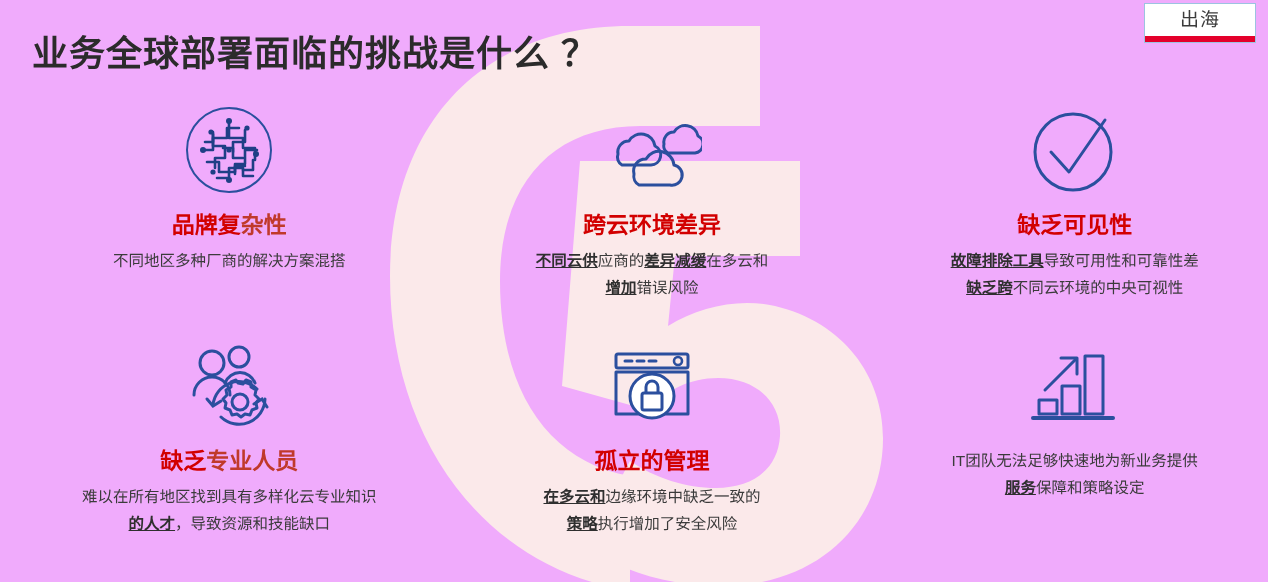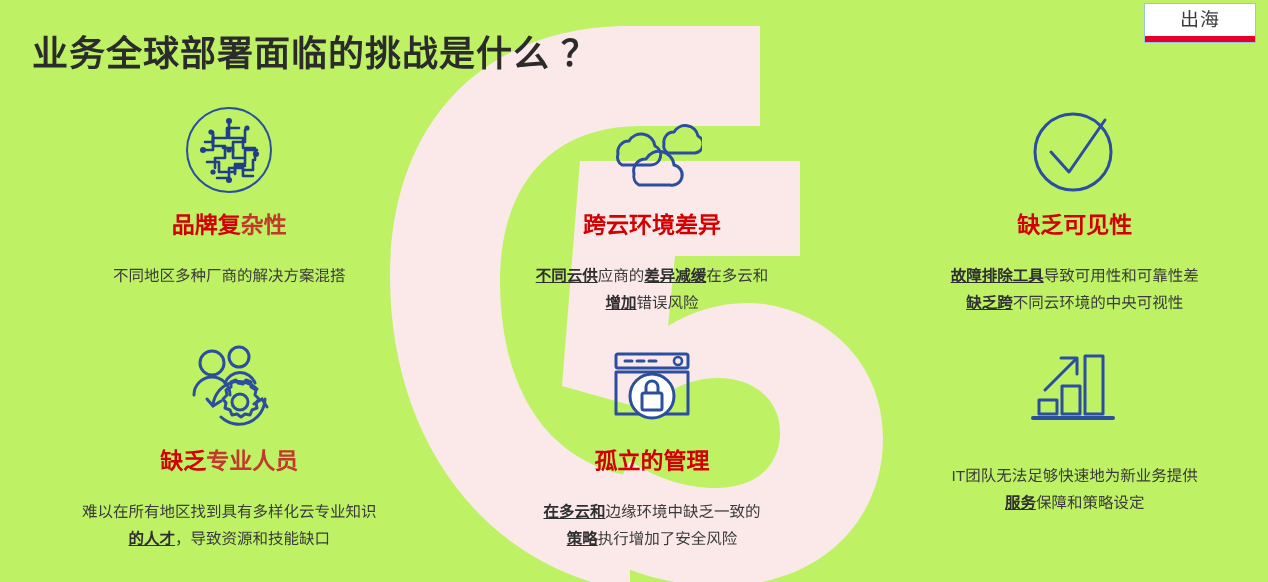--- a/index.html
+++ b/index.html
@@ -10,21 +10,21 @@
   }
   body {
     font-family: "Liberation Sans", "DejaVu Sans", sans-serif;
     -webkit-font-smoothing: antialiased;
   }
 
   .slide {
     position: relative;
     width: 1268px;
     height: 582px;
-    background: #bef264;
+    background: #f0abfc;
     overflow: hidden;
   }
 
   
   .watermark {
     position: absolute;
     left: 330px;
     top: 6px;
     width: 620px;
     height: 600px;
@@ -103,21 +103,21 @@
   .card-heading {
     margin: 10px 0 0 0;
     font-size: 23px;
     font-weight: bold;
     line-height: 1.15;
     white-space: nowrap;
   }
   .card-heading .hl { color: #d20000; }
   .card-heading .hl2 { color: #c0392b; }
   .card-lines {
-    margin-top: 24px;
+    margin-top: 9px;
     text-align: center;
   }
   .card-line {
     font-size: 15.5px;
     line-height: 27px;
     color: #3b3b3b;
     white-space: nowrap;
   }
   .card-line .b { font-weight: bold; color: #2f2f2f; text-decoration: underline; }
 

